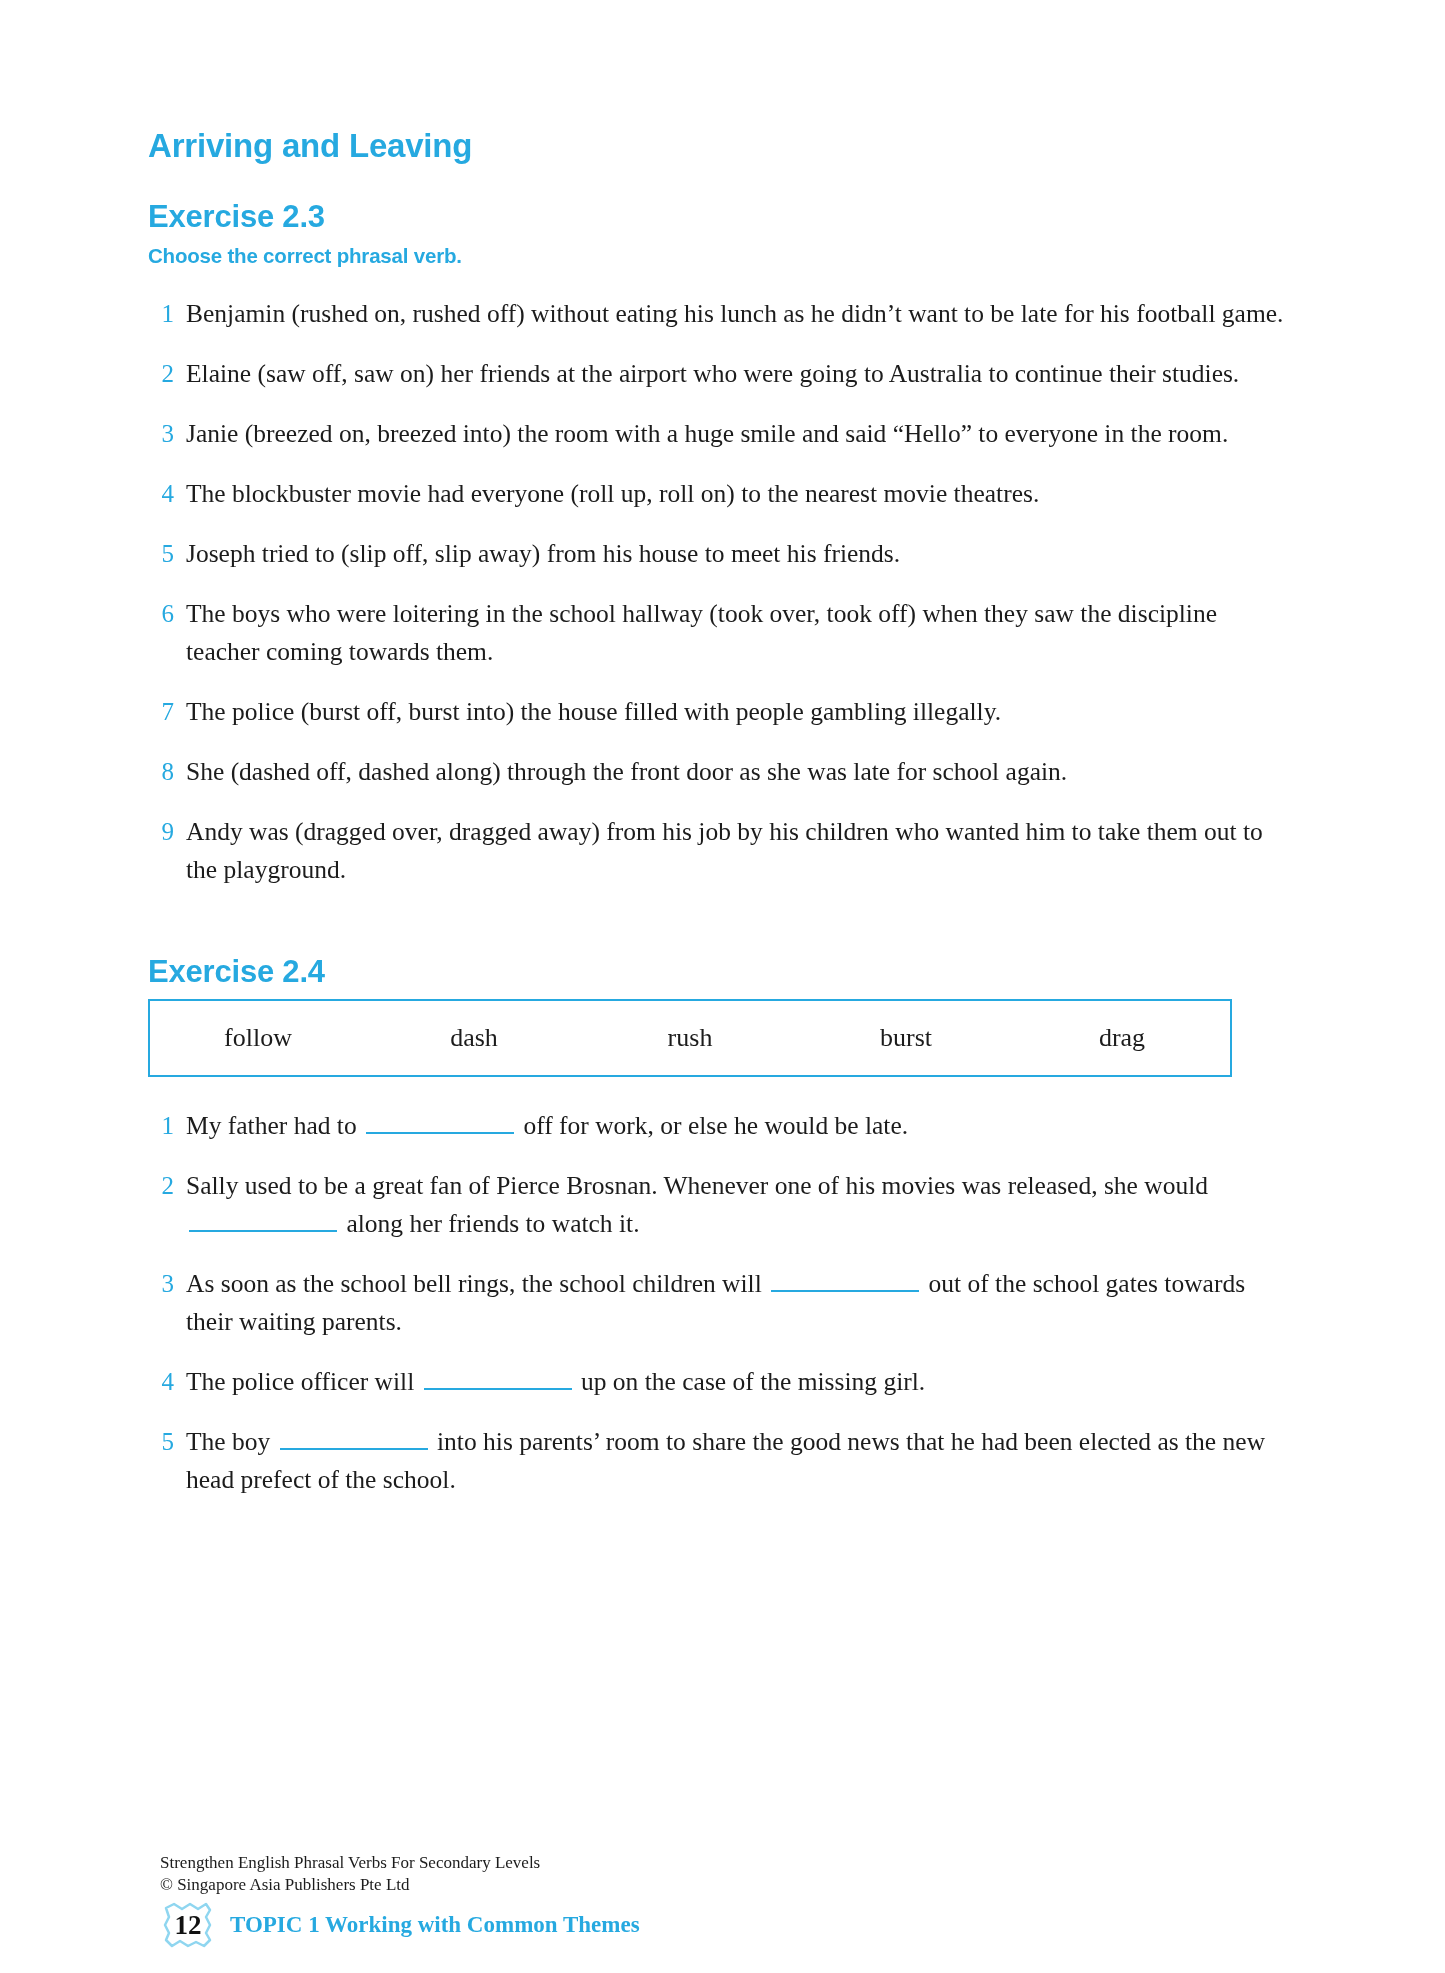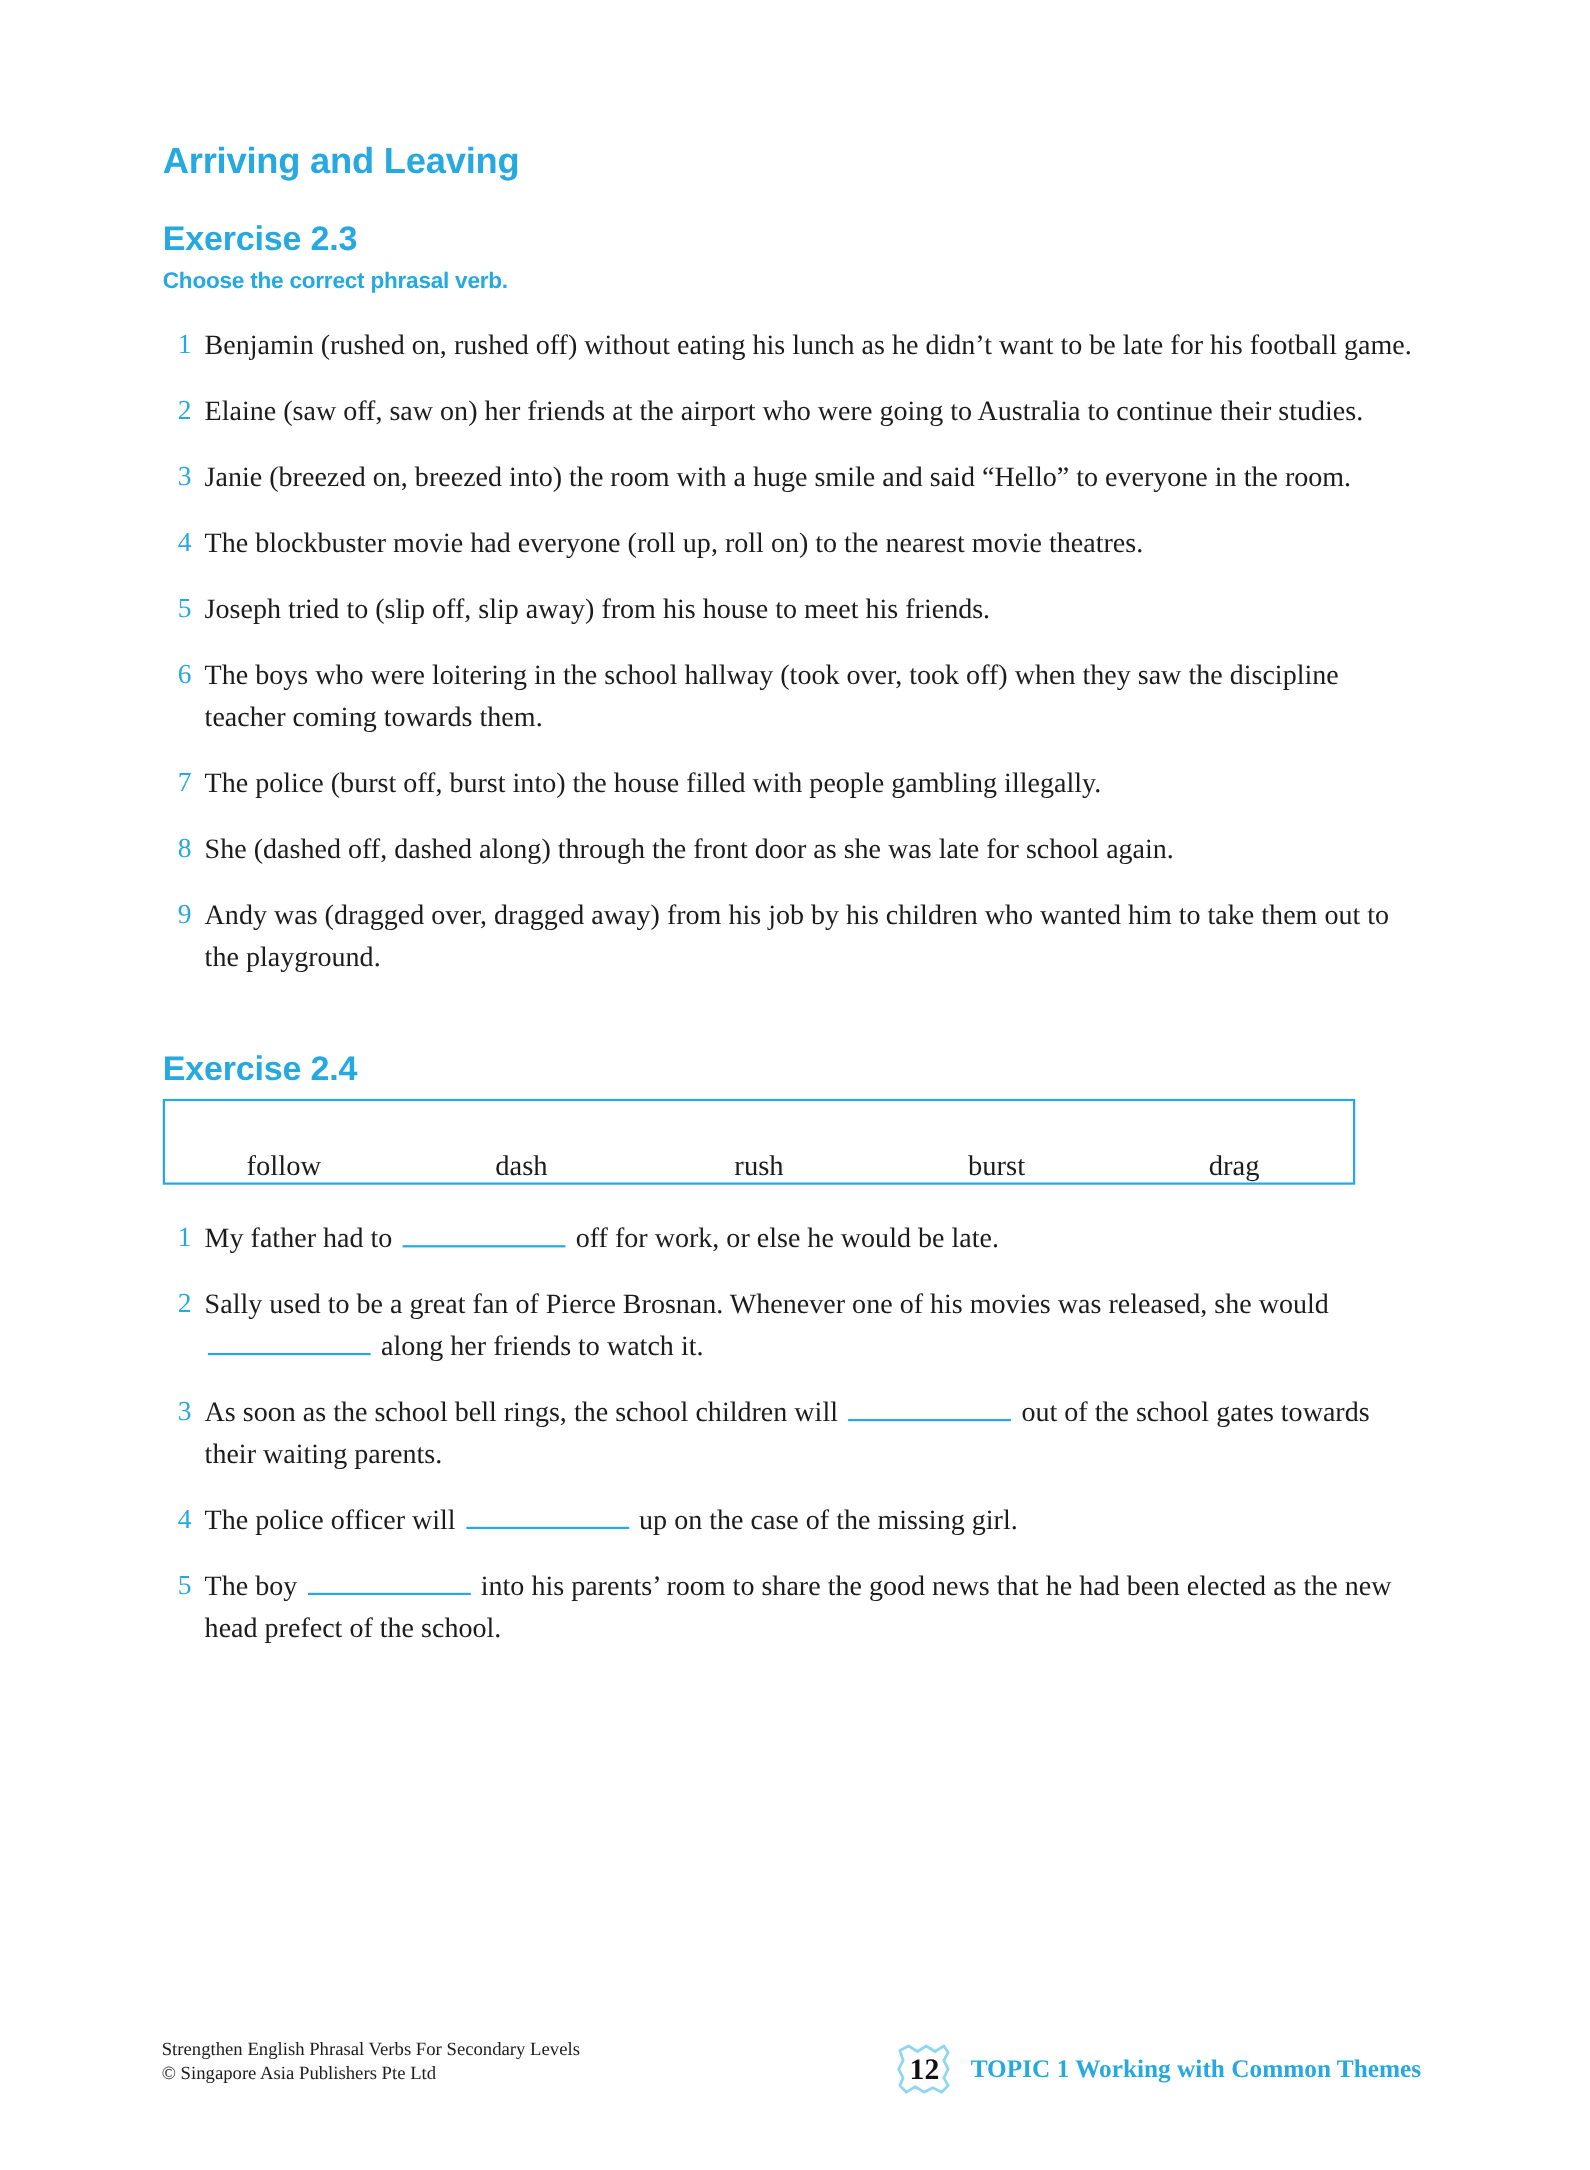--- a/index.html
+++ b/index.html
@@ -109,41 +109,42 @@
     vertical-align: baseline;
     margin: 0 3px;
   }
 
   
   .wordbank {
     border: 2.5px solid #26A9E0;
     height: 78px;
     margin: 10px 0 30px 0;
     display: flex;
-    align-items: flex-end;
+    align-items: center;
     box-sizing: border-box;
     width: 1084px;
   }
   .wordbank .word {
     flex: 1 1 0;
     text-align: center;
     font-family: "Liberation Serif", serif;
     font-size: 26px;
     color: #1c1c1c;
   }
 
   
   .footer {
     position: absolute;
-    left: 147px;
+    left: 160px;
     top: 1852px;
     width: 1150px;
     display: flex;
     align-items: flex-start;
-    justify-content: space-between;
+    justify-content: flex-start;
+    flex-direction: column;
   }
   .footer-left {
     font-family: "Liberation Serif", serif;
     font-size: 17px;
     line-height: 22px;
     color: #1c1c1c;
   }
   .footer-right {
     display: flex;
     align-items: center;

